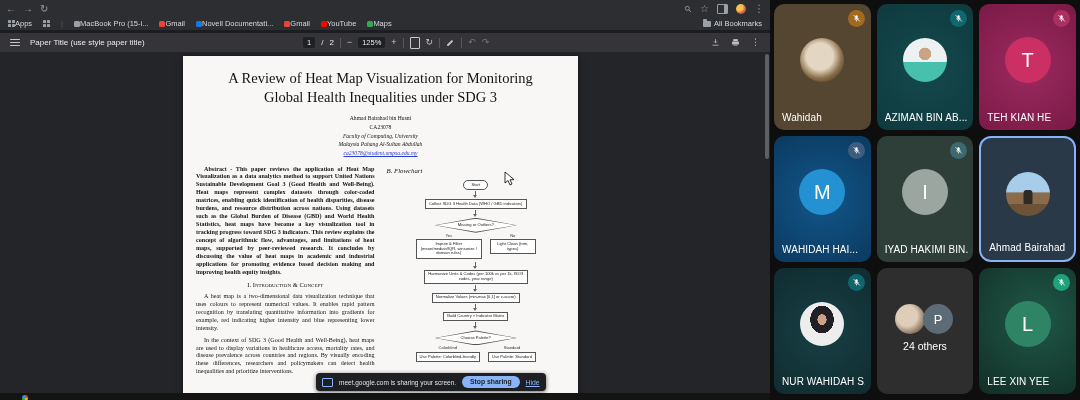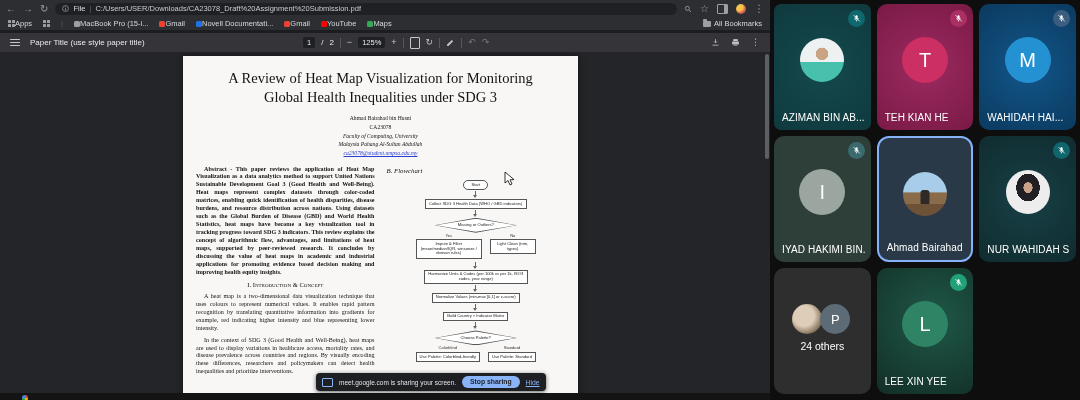--- a/index.html
+++ b/index.html
@@ -105,21 +105,21 @@
             white-space:nowrap;overflow:hidden;max-width:86%;letter-spacing:.1px;}
   .mic{position:absolute;top:6px;right:6px;width:17px;height:17px;border-radius:50%;
        display:flex;align-items:center;justify-content:center;}
   .lcircle{position:absolute;left:50%;top:33px;transform:translateX(-50%);width:46px;height:46px;
            border-radius:50%;display:flex;align-items:center;justify-content:center;
            color:#fff;font-size:20px;font-weight:400;}
   .pcircle{position:absolute;left:50%;top:34px;transform:translateX(-50%);width:44px;height:44px;border-radius:50%;}
 
   .t-wahidah{background:#544631;}
   .t-wahidah .pcircle{background:radial-gradient(circle at 45% 42%,#e3d6c2 0 38%,#8a6f4a 62%,#241a10 100%);}
-  .t-aziman{background:radial-gradient(circle,#14494d 0%,#0f3a3e 100%);border-radius:7px;}
+  .t-aziman{background:radial-gradient(circle,#14494d 0%,#0f3a3e 100%);}
   .t-aziman .pcircle{background:radial-gradient(circle at 50% 36%,#c9a383 0 17%,rgba(0,0,0,0) 18%),
                      linear-gradient(#eef1f1 0 54%,#47c0ad 55% 100%);}
   .t-teh{background:radial-gradient(circle,#9c2a61 0%,#7a1a45 100%);}
   .t-teh .lcircle{background:#cb2f63;}
   .t-mohamad{background:radial-gradient(circle,#12568a 0%,#0b3a5f 100%);}
   .t-mohamad .lcircle{background:#2492d2;}
   .t-iyad{background:#2e3f3a;}
   .t-iyad .lcircle{background:#9aa69f;}
   .t-ahmad{background:#2a3948;border:2px solid #85b2f9;border-radius:12px;}
   .t-ahmad .pcircle{background:linear-gradient(#a8cdea 0 46%,#8a6b4a 47% 72%,#6e5238 73% 100%);}
@@ -148,30 +148,20 @@
 <body>
 
 <div class="root">
 
   <div class="screen">
 
     <div class="c-toolbar">
       <span class="navico">←</span>
       <span class="navico">→</span>
       <span class="navico">↻</span>
-      <div class="addr">
-        <svg width="7" height="7" viewBox="0 0 24 24">
-            <circle cx="12" cy="12" r="10" fill="none" stroke="#9aa0a6" stroke-width="2.5"></circle>
-            <rect x="11" y="6" width="2.5" height="2.5" fill="#9aa0a6"></rect>
-            <rect x="11" y="10.5" width="2.5" height="8" fill="#9aa0a6"></rect>
-          </svg>
-        <span>File</span>
-        <span class="sep">|</span>
-        <span class="addr-url">C:/Users/USER/Downloads/CA23078_Draft%20Assignment%20Submission.pdf</span>
-      </div>
       <div class="c-right">
         <svg width="8" height="8" viewBox="0 0 24 24">
             <circle cx="10" cy="10" r="6" fill="none" stroke="#9aa0a6" stroke-width="2.5"></circle>
             <line x1="15" y1="15" x2="21" y2="21" stroke="#9aa0a6" stroke-width="2.5"></line>
           </svg>
         <span class="navico">☆</span>
         <span class="panelico"></span>
         <span class="avatar-dot"></span>
         <span class="navico">⋮</span>
       </div>
@@ -340,20 +330,32 @@
     </div>
   </div>
 
   <div class="bstrip">
     <span class="logo"></span>
   </div>
 
   <div class="meet">
     <div class="vgrid">
 
+      <div class="tile t-wahidah">
+        <span class="pcircle"></span>
+        <span class="mic m-wahidah">
+          <svg width="9" height="9" viewBox="0 0 24 24">
+              <path d="M12 14a3 3 0 0 0 3-3V6a3 3 0 0 0-6 0v5a3 3 0 0 0 3 3z" fill="#fff"></path>
+              <path d="M17 11a5 5 0 0 1-10 0" fill="none" stroke="#fff" stroke-width="1.8"></path>
+              <line x1="12" y1="16" x2="12" y2="20" stroke="#fff" stroke-width="1.8"></line>
+              <line x1="4" y1="3" x2="21" y2="20" stroke="#fff" stroke-width="2"></line>
+            </svg>
+        </span>
+        <span class="nm">Wahidah</span>
+      </div>
 
       <div class="tile t-aziman">
         <span class="pcircle"></span>
         <span class="mic m-aziman">
           <svg width="9" height="9" viewBox="0 0 24 24">
               <path d="M12 14a3 3 0 0 0 3-3V6a3 3 0 0 0-6 0v5a3 3 0 0 0 3 3z" fill="#fff"></path>
               <path d="M17 11a5 5 0 0 1-10 0" fill="none" stroke="#fff" stroke-width="1.8"></path>
               <line x1="12" y1="16" x2="12" y2="20" stroke="#fff" stroke-width="1.8"></line>
               <line x1="4" y1="3" x2="21" y2="20" stroke="#fff" stroke-width="2"></line>
             </svg>

